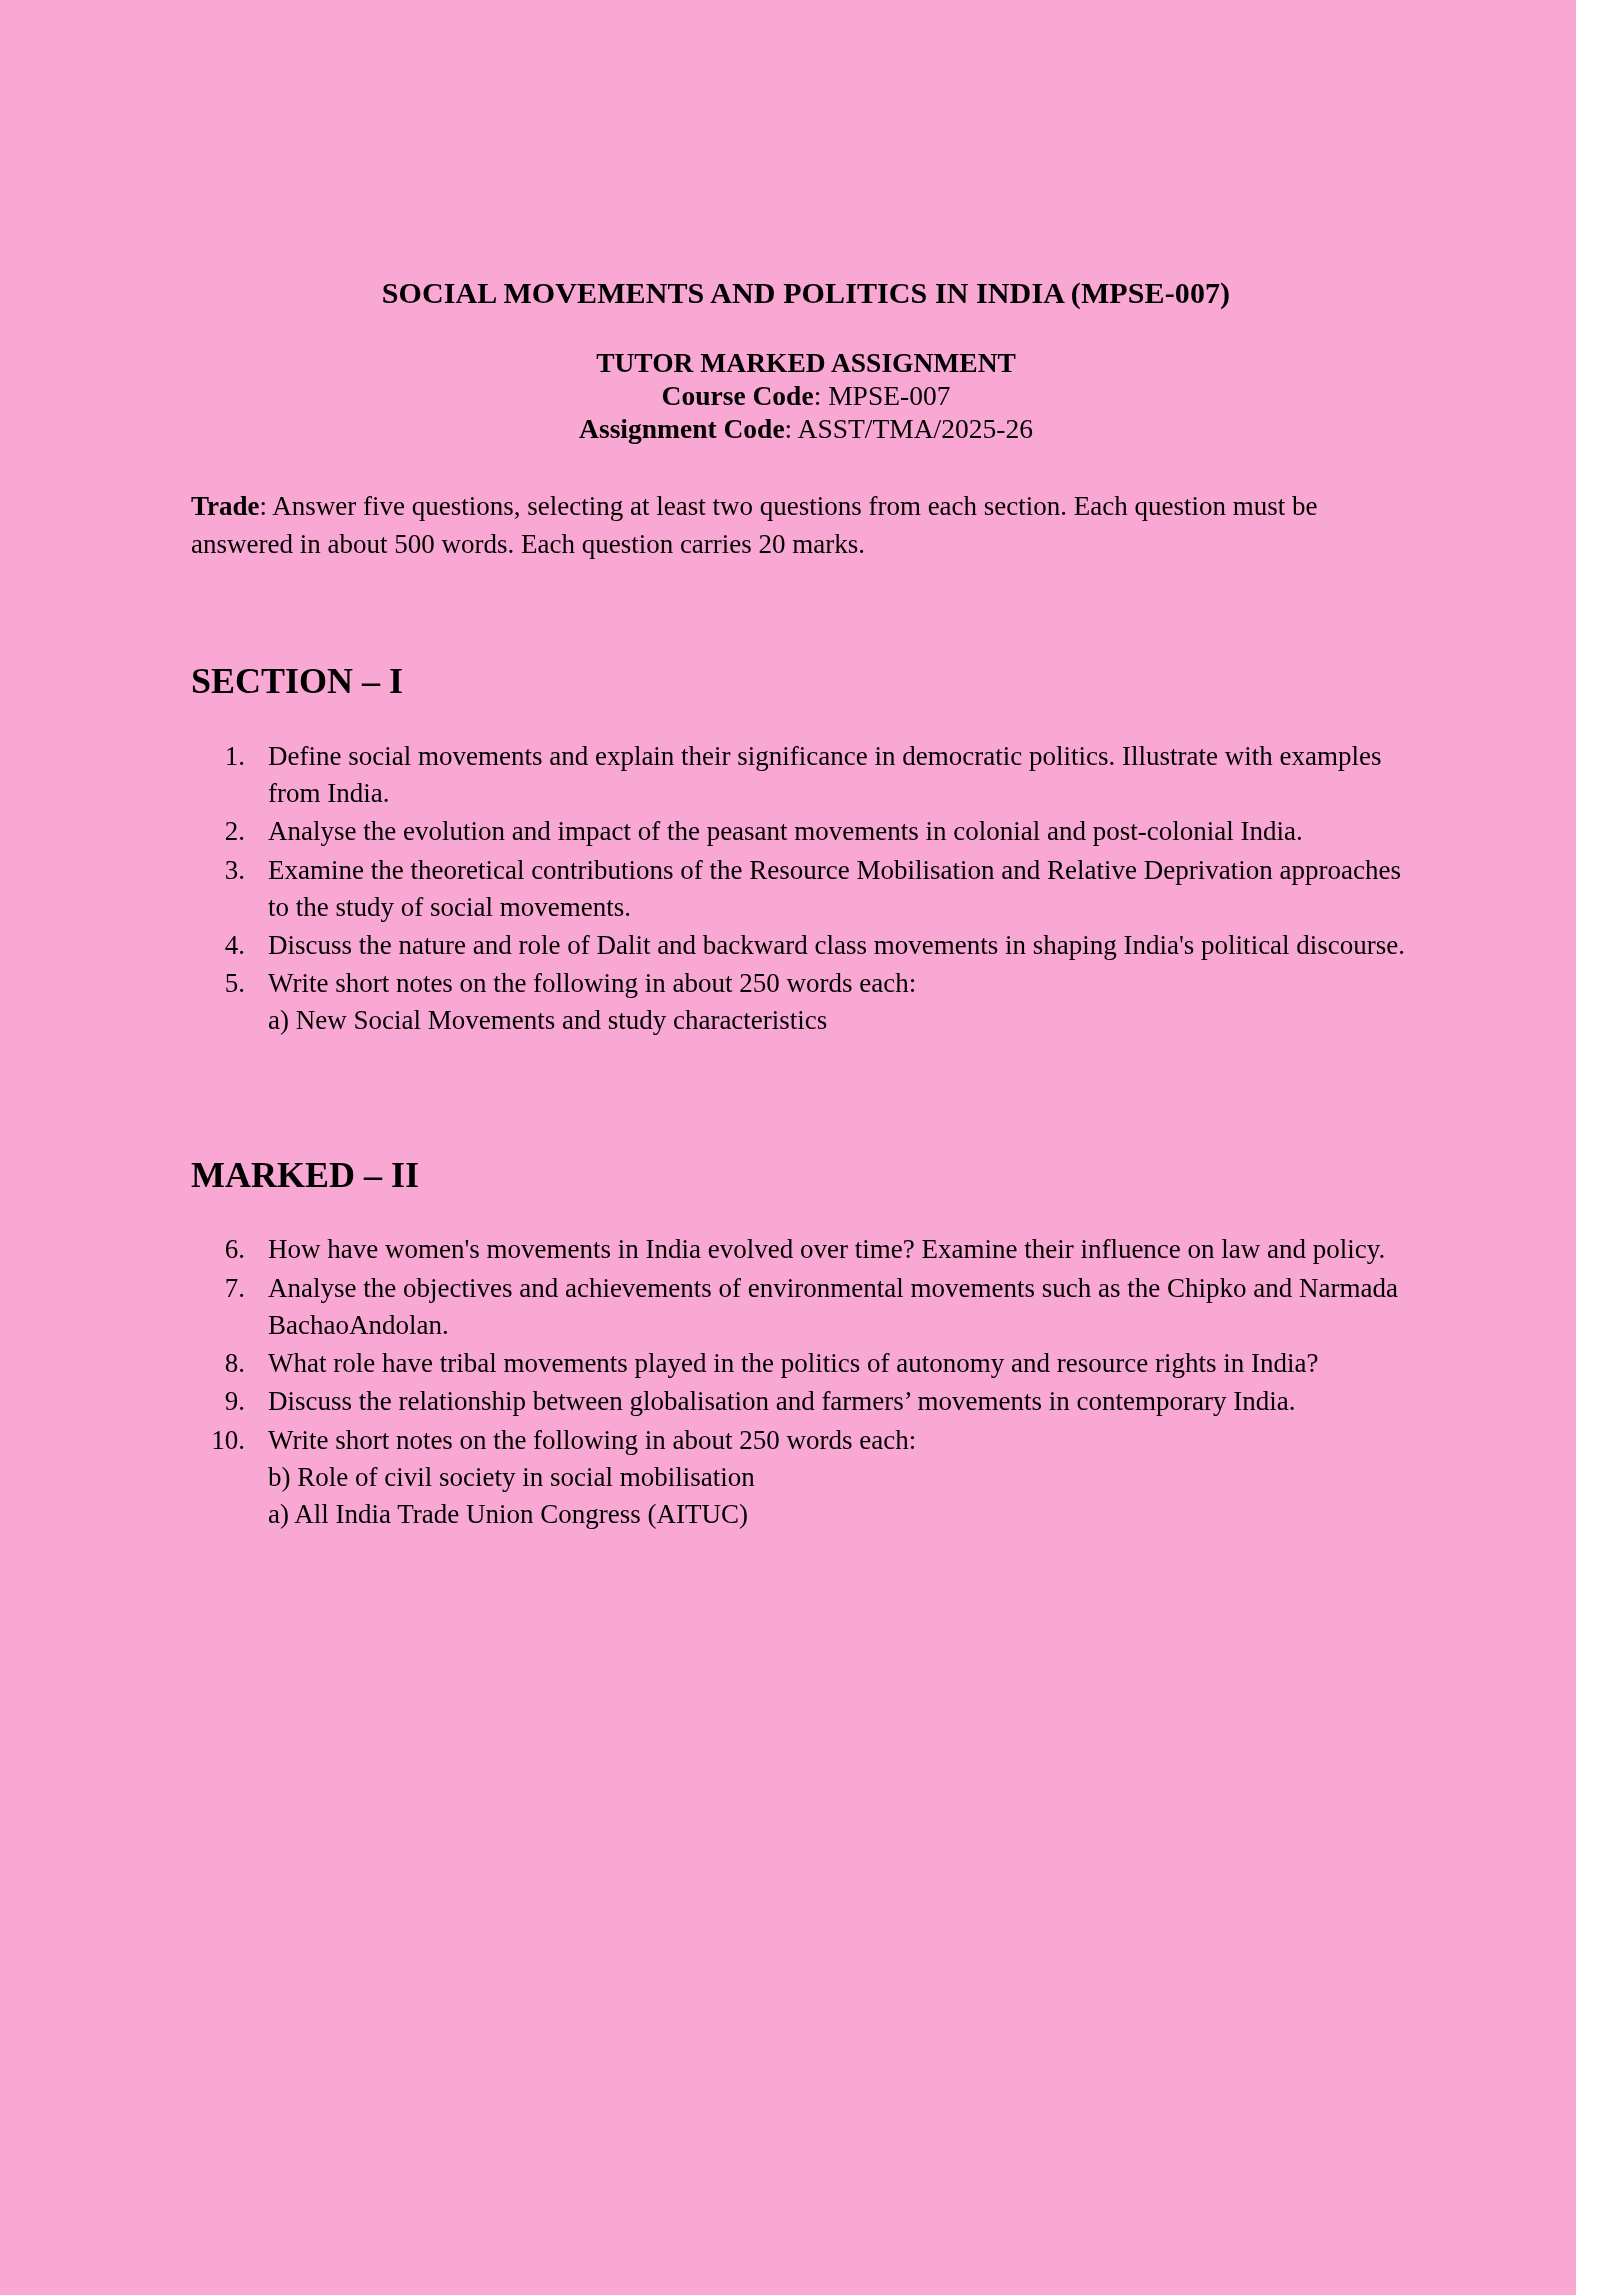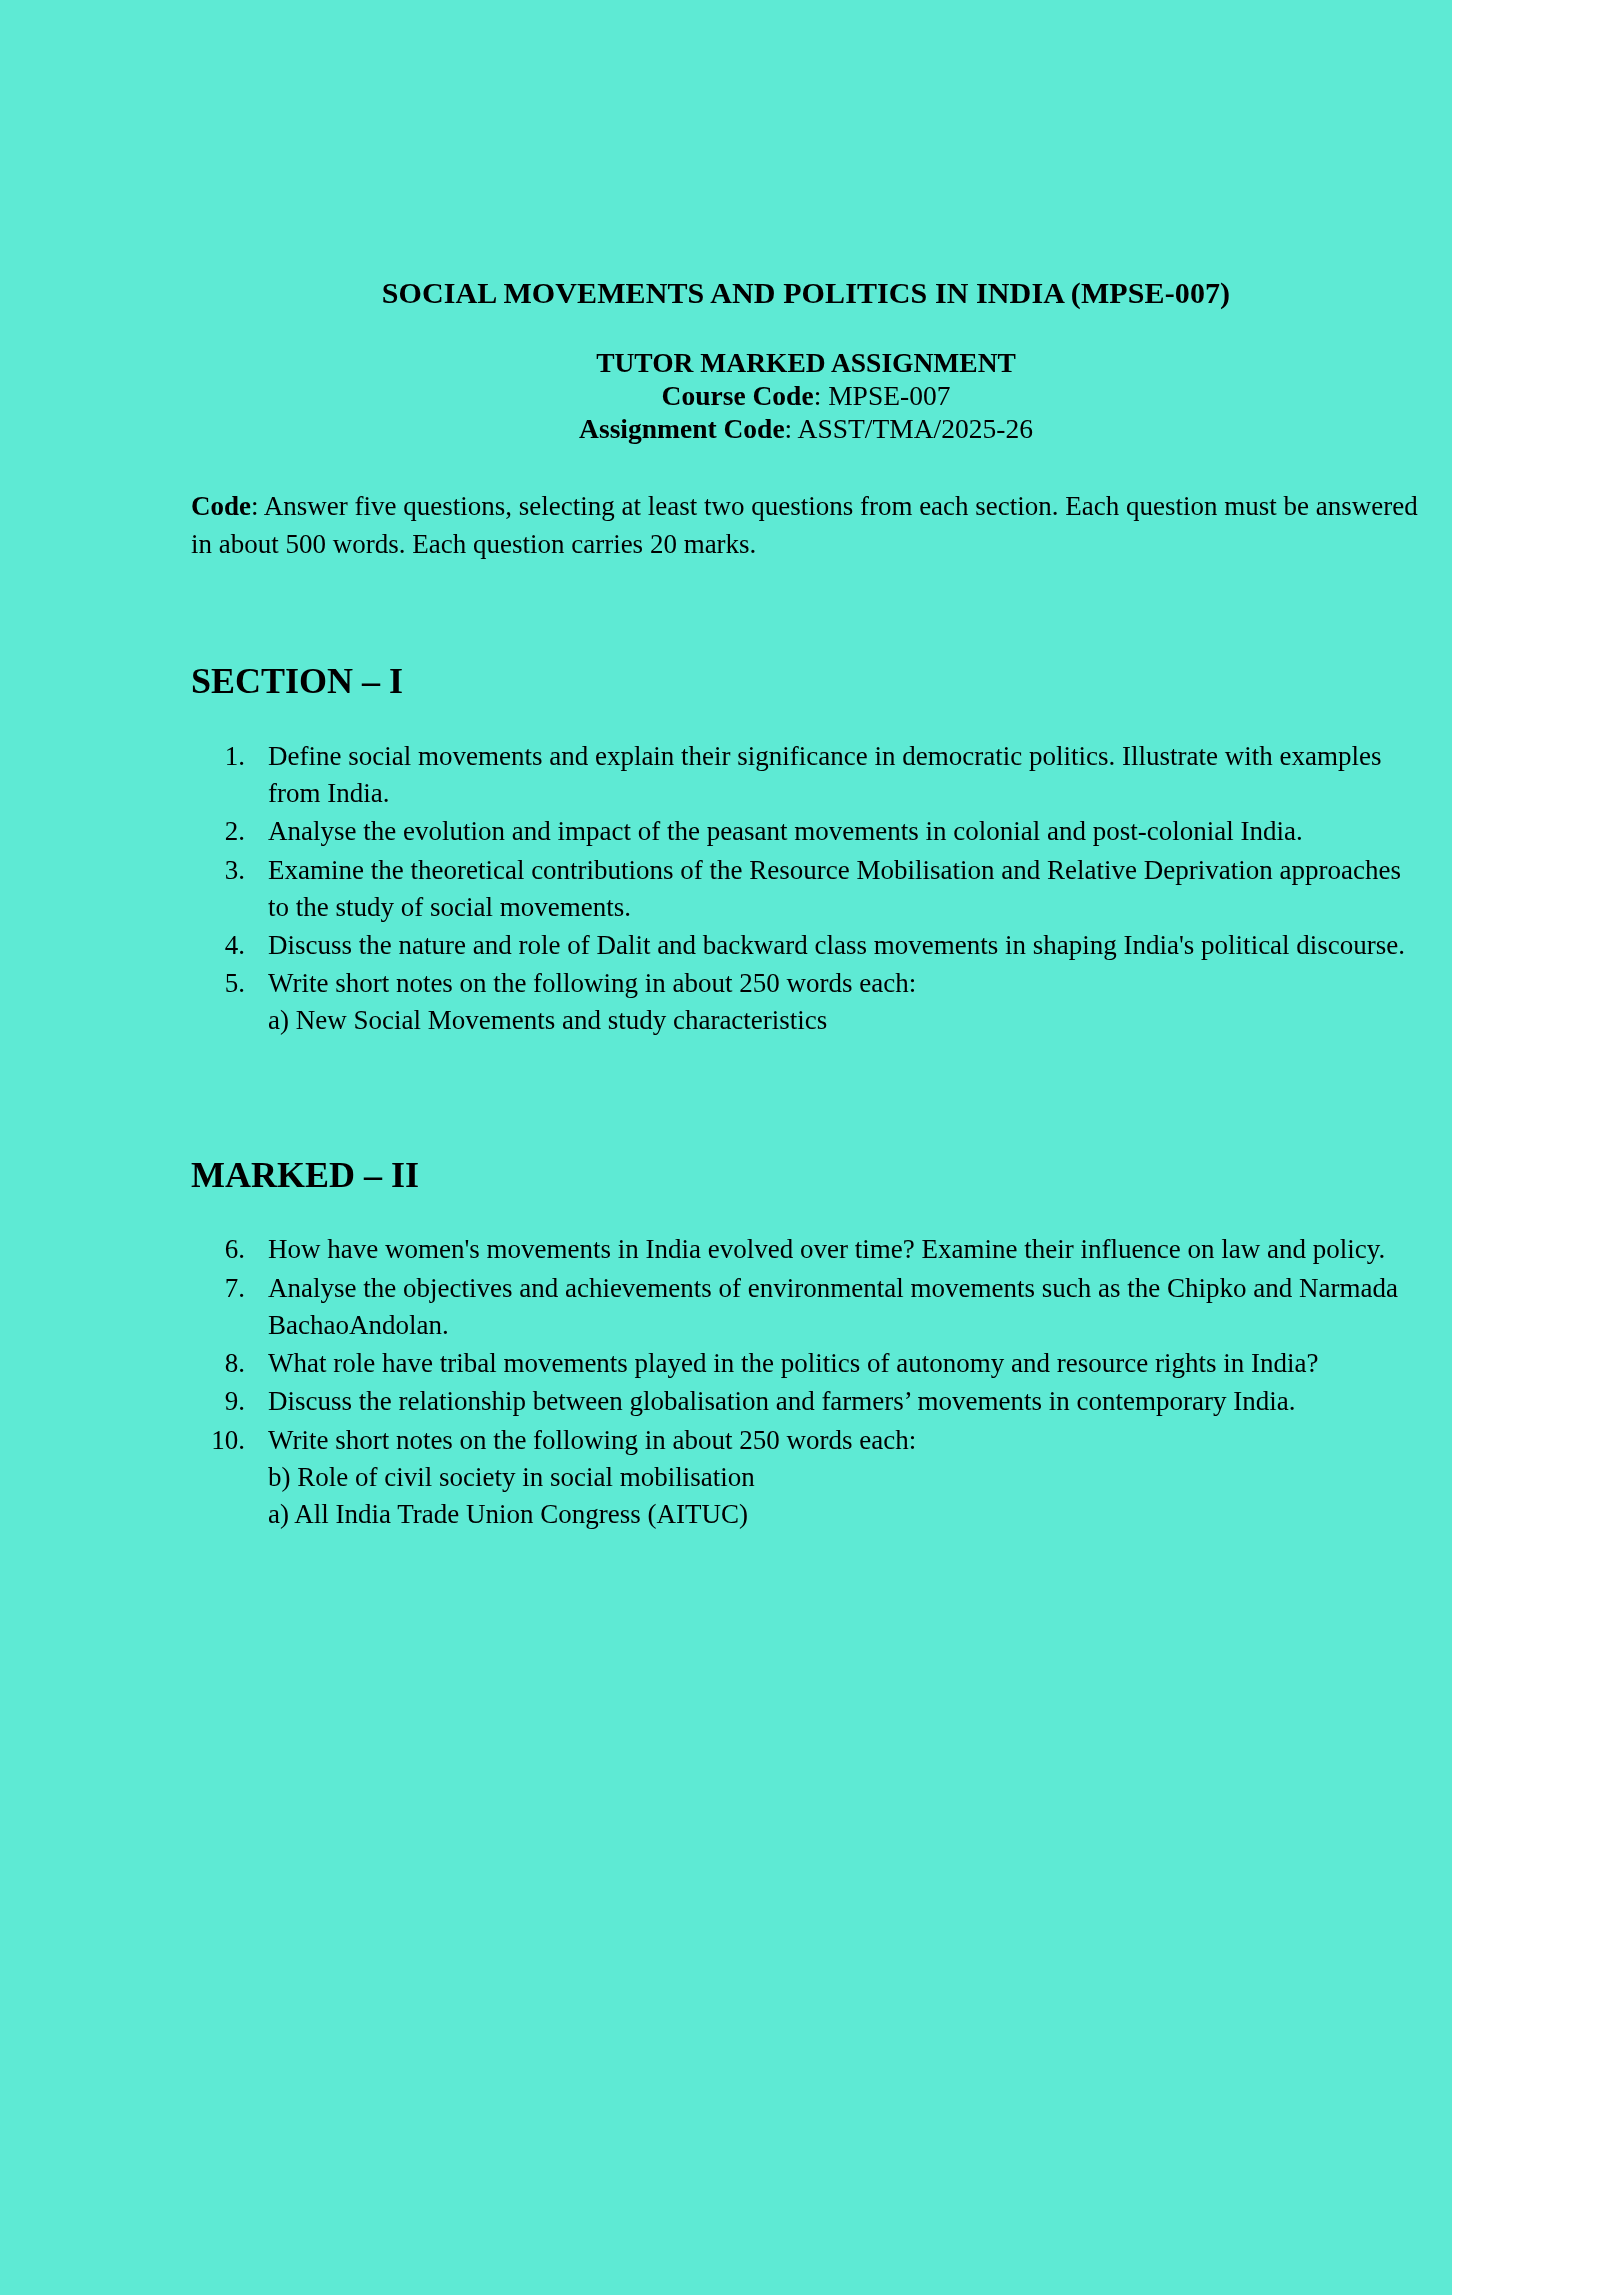--- a/index.html
+++ b/index.html
@@ -9,23 +9,23 @@
   }
   body {
     width: 1623px;
     height: 2295px;
     font-family: "Liberation Serif", "DejaVu Serif", serif;
     color: #000000;
     -webkit-font-smoothing: antialiased;
   }
   .page {
     position: relative;
-    width: 1452px;
+    width: 1576px;
     height: 2295px;
-    background: #5eead4;
+    background: #f9a8d4;
     box-sizing: border-box;
     padding: 0;
     overflow: hidden;
   }
   .content {
     position: absolute;
     left: 191px;
     top: 0;
     width: 1230px;
   }
@@ -114,21 +114,21 @@
   <div class="content">
 
     <h1 class="doc-title">SOCIAL MOVEMENTS AND POLITICS IN INDIA (MPSE-007)</h1>
 
     <div class="header-block">
       <div class="line strong">TUTOR MARKED ASSIGNMENT</div>
       <div class="line"><span class="strong">Course Code</span><span>: MPSE-007</span></div>
       <div class="line"><span class="strong">Assignment Code</span><span>: ASST/TMA/2025-26</span></div>
     </div>
 
-    <p class="note-para"><span class="note-label">Code</span><span>: Answer five questions, selecting at least two questions from each section. Each question must be answered in about 500 words. Each question carries 20 marks.</span></p>
+    <p class="note-para"><span class="note-label">Trade</span><span>: Answer five questions, selecting at least two questions from each section. Each question must be answered in about 500 words. Each question carries 20 marks.</span></p>
 
     <h2 class="section-heading" id="section-1-heading">SECTION – I</h2>
 
     <ol class="q-list" id="section-1-list">
       <li class="q-item">
         <span class="q-num">1.</span>
         <span class="q-text">Define social movements and explain their significance in democratic politics. Illustrate with examples from India.</span>
       </li>
       <li class="q-item">
         <span class="q-num">2.</span>

